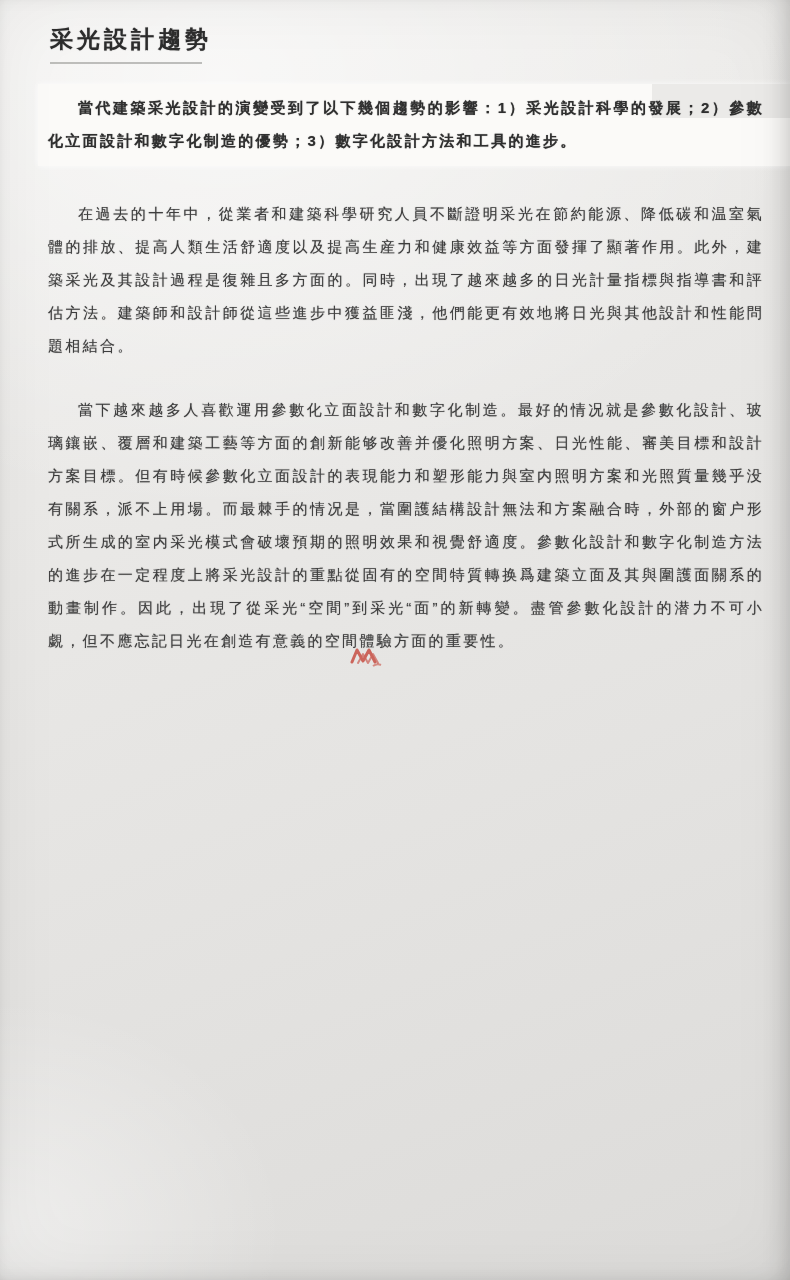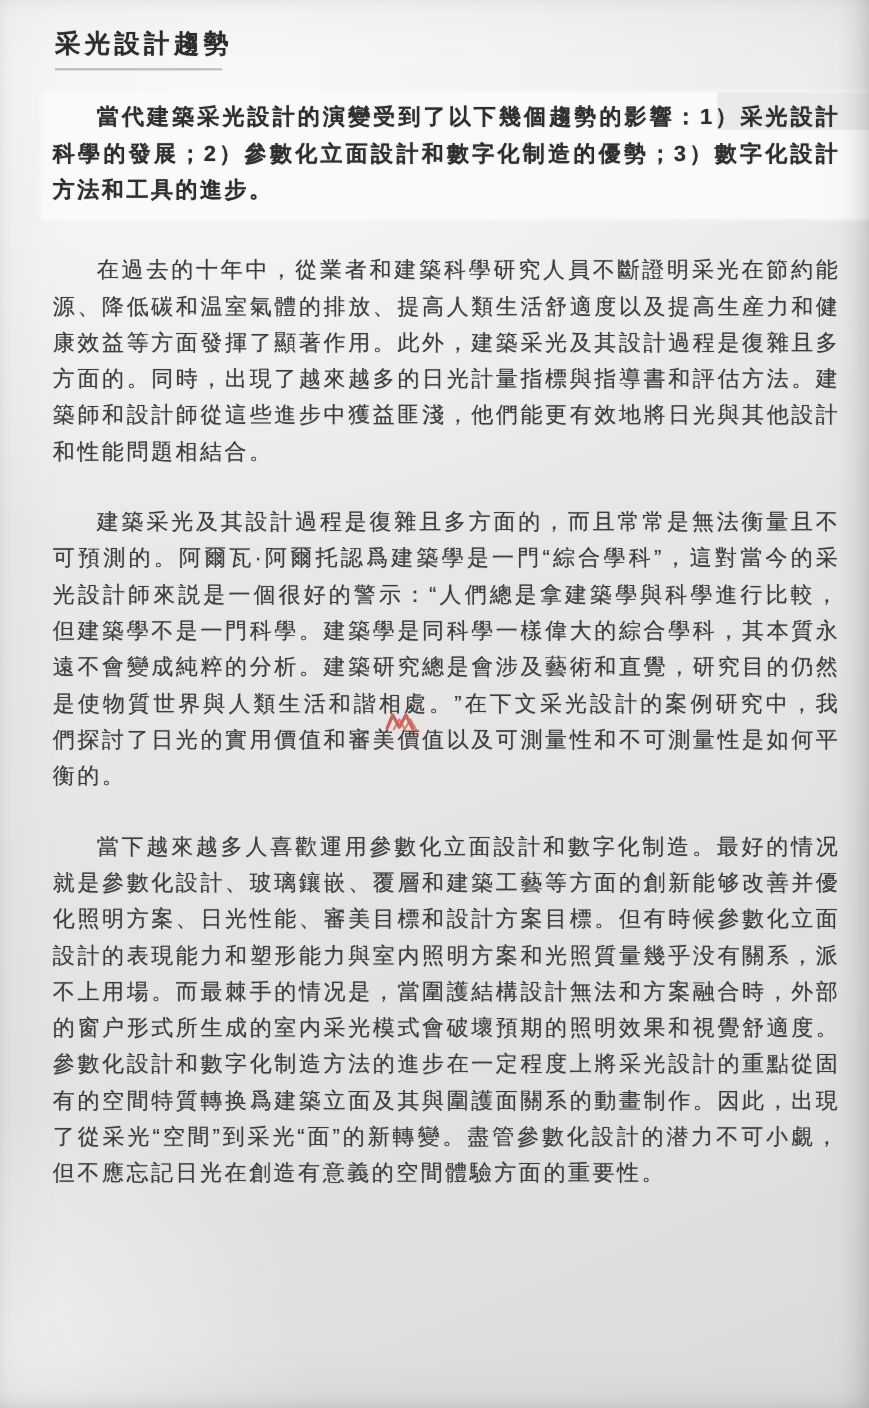--- a/index.html
+++ b/index.html
@@ -46,21 +46,21 @@
   }
   .title-rule {
     width: 152px;
     height: 2px;
     margin: 8px 0 0 2px;
     background: #aaa9a7;
     opacity: 0.75;
   }
   .para {
     margin: 0 0 31px 0;
-    font-size: 20px;
+    font-size: 15px;
     line-height: 33px;
     letter-spacing: 2.3px;
     text-align: justify;
     text-indent: 2em;
     color: #3e3e3e;
     text-shadow: 0 0 1px rgba(62,62,62,0.55);
   }
   .intro-wrap {
     position: relative;
     margin: 20px -26px 31px -10px;
@@ -105,21 +105,20 @@
     <h1 class="doc-title">采光設計趨勢</h1>
     <div class="title-rule"></div>
 
     <div class="intro-wrap">
       <p class="para">當代建築采光設計的演變受到了以下幾個趨勢的影響：1）采光設計科學的發展；2）參數化立面設計和數字化制造的優勢；3）數字化設計方法和工具的進步。</p>
     </div>
 
     <p class="para">在過去的十年中，從業者和建築科學研究人員不斷證明采光在節約能源、降低碳和温室氣體的排放、提高人類生活舒適度以及提高生産力和健康效益等方面發揮了顯著作用。此外，建築采光及其設計過程是復雜且多方面的。同時，出現了越來越多的日光計量指標與指導書和評估方法。建築師和設計師從這些進步中獲益匪淺，他們能更有效地將日光與其他設計和性能問題相結合。</p>
 
 
-    <p class="para">建築采光及其設計過程是復雜且多方面的，而且常常是無法衡量且不可預測的。阿爾瓦·阿爾托認爲建築學是一門“綜合學科”，這對當今的采光設計師來説是一個很好的警示：“人們總是拿建築學與科學進行比較，但建築學不是一門科學。建築學是同科學一樣偉大的綜合學科，其本質永遠不會變成純粹的分析。建築研究總是會涉及藝術和直覺，研究目的仍然是使物質世界與人類生活和諧相處。”在下文采光設計的案例研究中，我們探討了日光的實用價值和審美價值以及可測量性和不可測量性是如何平衡的。</p>
 
     <p class="para">當下越來越多人喜歡運用參數化立面設計和數字化制造。最好的情况就是參數化設計、玻璃鑲嵌、覆層和建築工藝等方面的創新能够改善并優化照明方案、日光性能、審美目標和設計方案目標。但有時候參數化立面設計的表現能力和塑形能力與室内照明方案和光照質量幾乎没有關系，派不上用場。而最棘手的情况是，當圍護結構設計無法和方案融合時，外部的窗户形式所生成的室内采光模式會破壞預期的照明效果和視覺舒適度。參數化設計和數字化制造方法的進步在一定程度上將采光設計的重點從固有的空間特質轉换爲建築立面及其與圍護面關系的動畫制作。因此，出現了從采光“空間”到采光“面”的新轉變。盡管參數化設計的潜力不可小覷，但不應忘記日光在創造有意義的空間體驗方面的重要性。</p>
 
   </div>
 
   <div class="watermark">
     <svg width="36" height="24" viewBox="0 0 36 24" xmlns="http://www.w3.org/2000/svg">
       <g stroke="#c23428" fill="none" stroke-width="3" stroke-linecap="round" stroke-linejoin="round">
         <path d="M3 16 L8 4 L14 15 L20 4 L26 16"></path>
         <path d="M9 17 L14 8 L19 17 L24 8 L29 17" stroke-width="2" opacity="0.75"></path>

